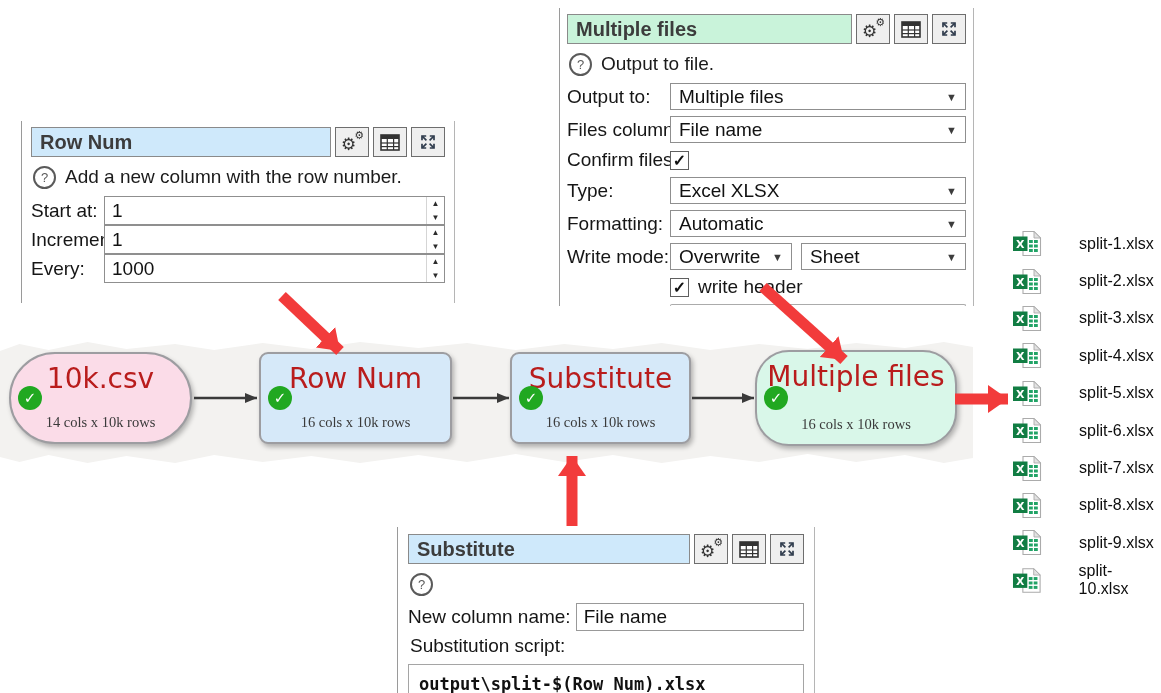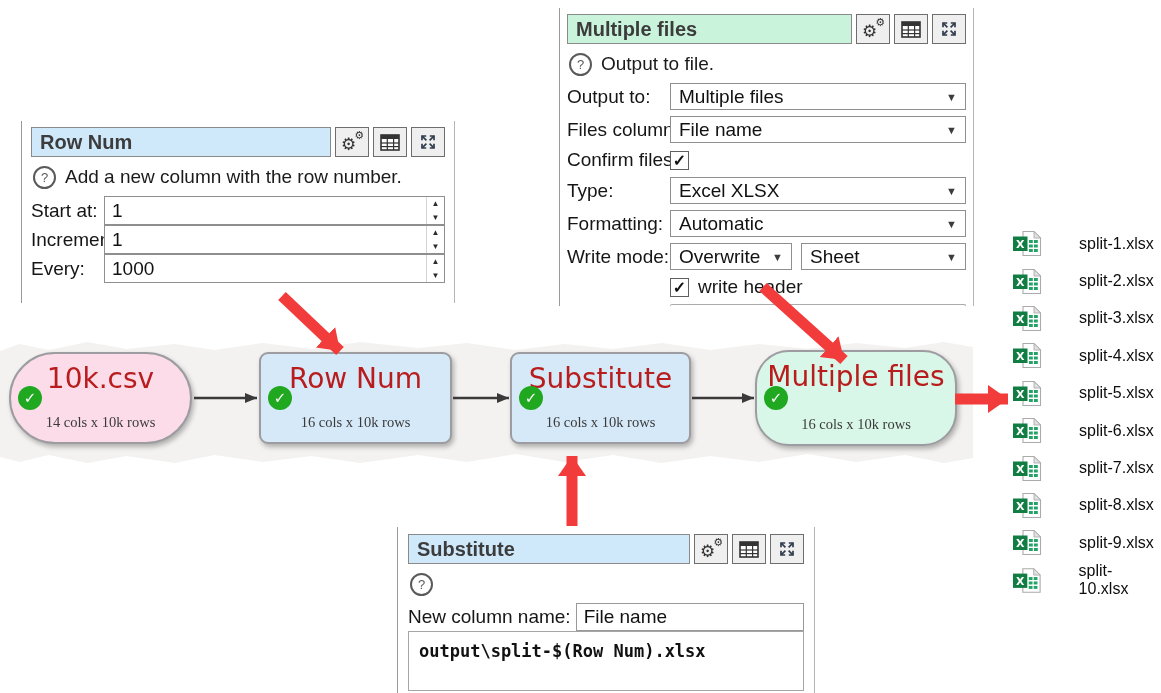--- a/index.html
+++ b/index.html
@@ -322,20 +322,21 @@
     </div>
     <div class="helprow">
       <span class="qicon">?</span>
     </div>
     <div class="frow">
       <span class="flabel" style="margin-right:5px;">New column name:</span>
       <div class="ti">
         <span>File name</span>
       </div>
     </div>
+    <div class="sublabel">Substitution script:</div>
     <div class="scriptbox">
       <span>output\split-$(Row Num).xlsx</span>
     </div>
   </div>
 
   <div class="filelist">
 
     <div class="file-item">
       <svg width="30" height="27" viewBox="0 0 30 27">
         <path d="M11 1.5 h11 l6.5 6.5 v17.5 h-17.5 z" fill="#fff" stroke="#ababab" stroke-width="1.1"></path>

